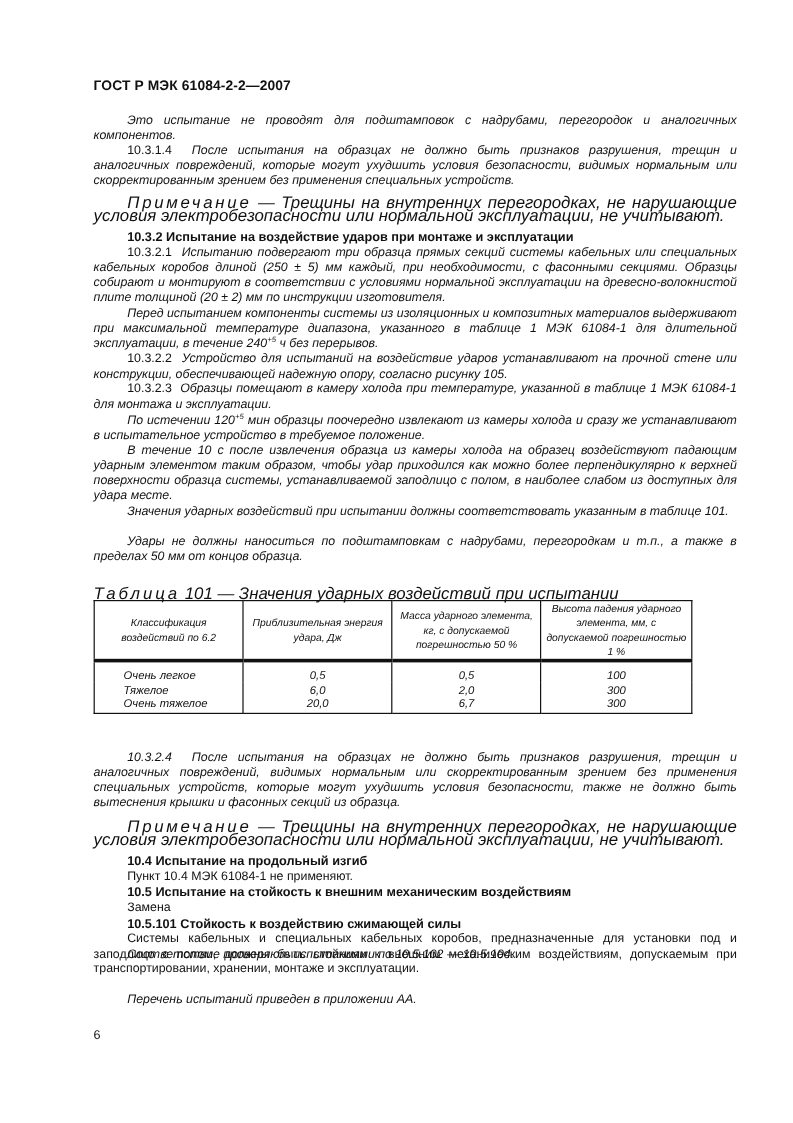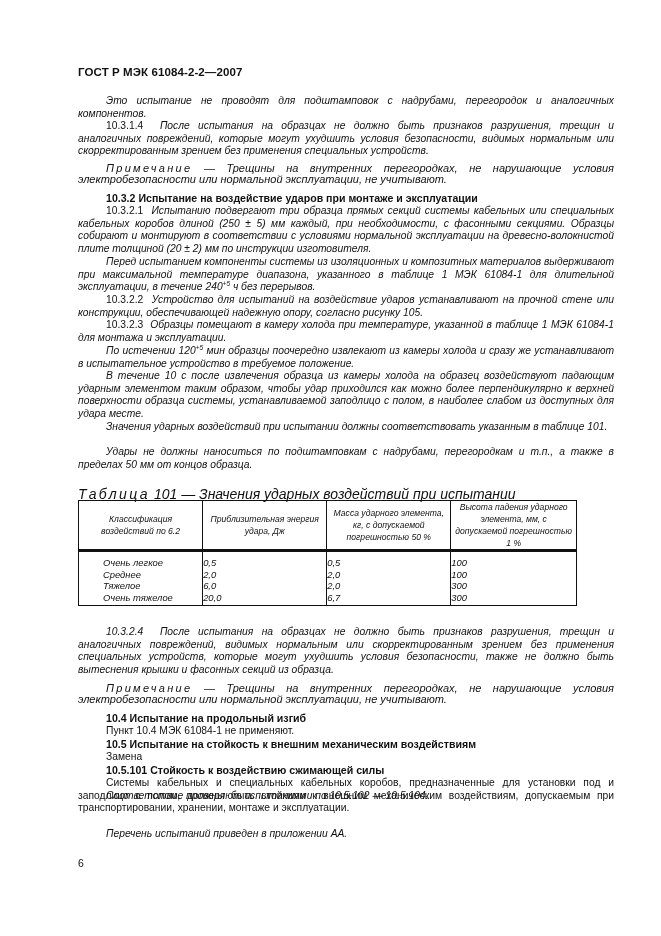--- a/index.html
+++ b/index.html
@@ -3,38 +3,38 @@
 <meta charset="utf-8">
 <style>
   html, body { margin: 0; padding: 0; background: #ffffff; }
   body { width: 661px; height: 936px; position: relative; overflow: hidden;
          font-family: "Liberation Sans", sans-serif; color: #111; }
   .hdr { position: absolute; left: 78px; top: 66px; font-weight: bold; font-size: 11.5px; letter-spacing: 0.1px; }
   .p { position: absolute; left: 78px; width: 536px; font-size: 10.3px; line-height: 12.6px;
        text-align: justify; margin: 0; }
   .it { font-style: italic; }
   .ind { text-indent: 28px; }
-  .note { font-size: 11px; line-height: 11px; font-style: italic; }
+  .note { font-size: 14px; line-height: 11px; font-style: italic; }
   .note .sp { letter-spacing: 2.3px; }
   .h2 { font-weight: bold; font-size: 10.6px; }
   .num { font-style: normal; }
   sup { font-size: 6.5px; vertical-align: 4px; line-height: 0; }
   .tcap { position: absolute; left: 78px; top: 486px; font-size: 14px; font-style: italic; }
   .tcap .sp { letter-spacing: 2.4px; }
   table.t { position: absolute; left: 78px; top: 500px; width: 499px; border-collapse: collapse;
             font-size: 8.6px; font-style: italic; }
   table.t th { font-weight: normal; border-left: 1px solid #111; border-right: 1px solid #111;
                border-top: 1px solid #111; border-bottom: 3px solid #111; height: 44px;
                text-align: center; vertical-align: middle; line-height: 12px; padding: 0 4px; }
   table.t td { border-left: 1px solid #111; border-right: 1px solid #111; font-size: 9.4px;
                line-height: 11.5px; vertical-align: top; padding: 0; }
   table.t tr.last td { border-bottom: 1px solid #111; padding-bottom: 2px; }
   table.t tr.first td { padding-top: 5px; }
   td.c1 { padding-left: 24px !important; text-align: left; margin-left: 48px; }
-  td.cc { text-align: left; }
+  td.cc { text-align: center; }
   .pgnum { position: absolute; left: 78px; top: 857px; font-size: 10.5px; }
 </style>
 </head>
 <body>
 
 <div class="hdr">ГОСТ Р МЭК 61084-2-2—2007</div>
 
 <p class="p it ind" style="top:95px"><span>Это испытание не проводят для подштамповок с надрубами, перегородок и аналогичных компонентов.</span></p>
 
 <p class="p it ind" style="top:120px"><span class="num">10.3.1.4</span>&nbsp;&nbsp;<span>После испытания на образцах не должно быть признаков разрушения, трещин и аналогичных повреждений, которые могут ухудшить условия безопасности, видимых нормальным или скорректированным зрением без применения специальных устройств.</span></p>
@@ -77,26 +77,20 @@
     </tr>
   </thead>
   <tbody>
     <tr class="first">
       <td class="c1">Очень легкое</td>
       <td class="cc">0,5</td>
       <td class="cc">0,5</td>
       <td class="cc">100</td>
     </tr>
     <tr>
-      <td class="c1">Среднее</td>
-      <td class="cc">2,0</td>
-      <td class="cc">2,0</td>
-      <td class="cc">100</td>
-    </tr>
-    <tr>
       <td class="c1">Тяжелое</td>
       <td class="cc">6,0</td>
       <td class="cc">2,0</td>
       <td class="cc">300</td>
     </tr>
     <tr class="last">
       <td class="c1">Очень тяжелое</td>
       <td class="cc">20,0</td>
       <td class="cc">6,7</td>
       <td class="cc">300</td>

